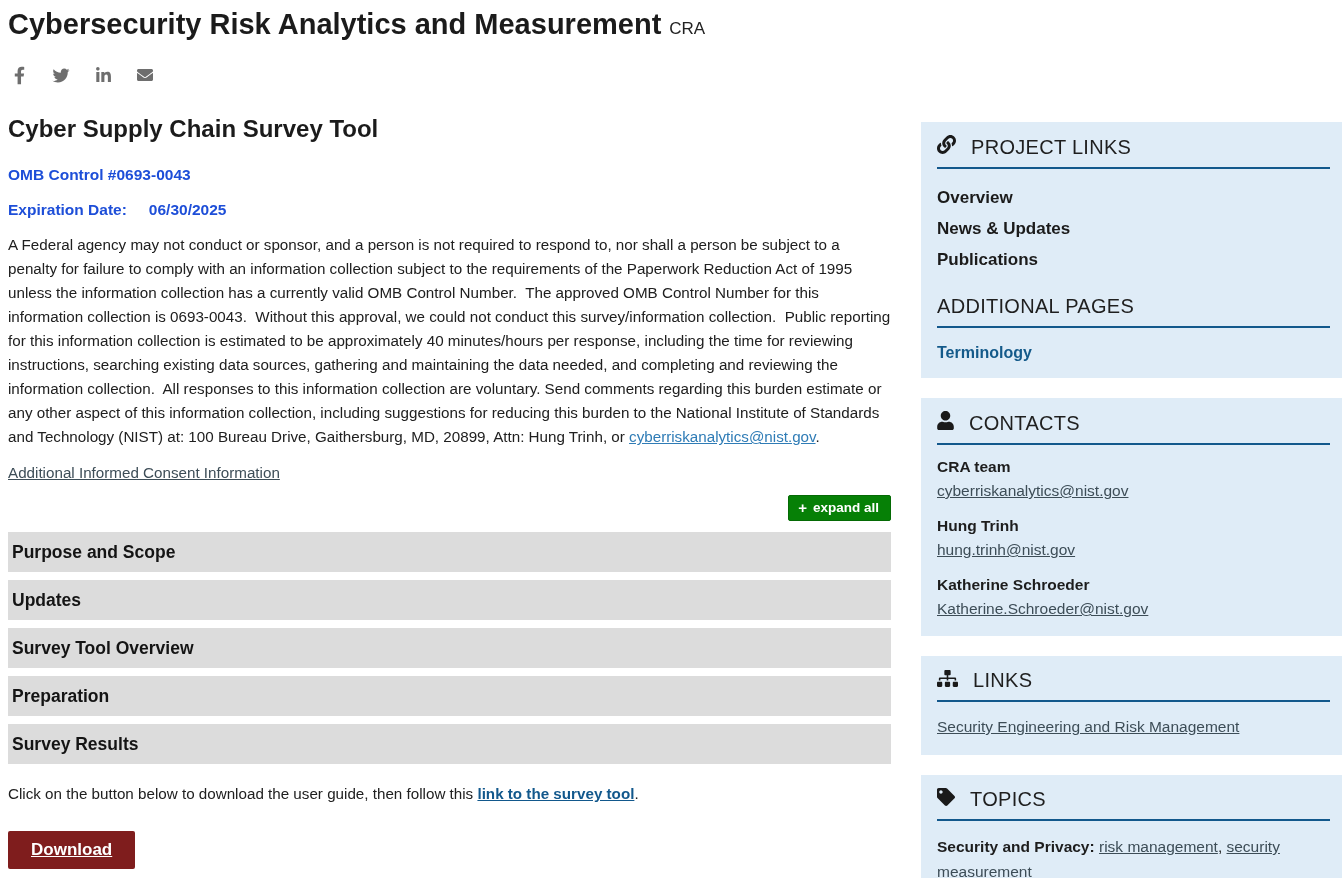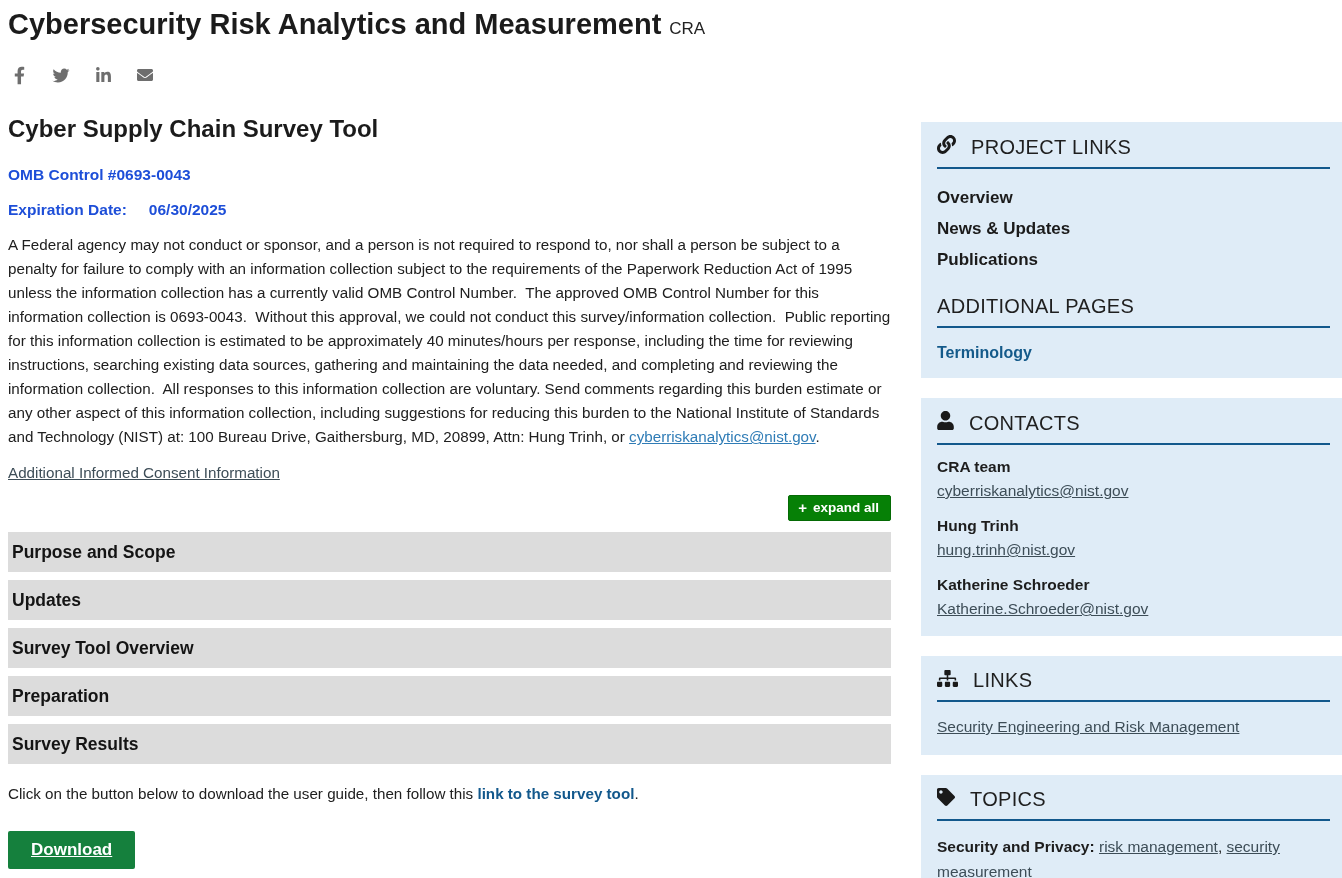--- a/index.html
+++ b/index.html
@@ -29,23 +29,23 @@
     display:inline-flex;align-items:center;gap:6px;background:#068006;border:1px solid #056a05;
     color:#ffffff;font-size:13.5px;font-weight:700;padding:4px 11px 5px 9px;border-radius:2px;line-height:1;
   }
   .expand-btn .plus{font-size:15px;font-weight:700;line-height:1;}
   .accordion-list{margin-top:11px;}
   .accordion-row{
     background:#dcdcdc;height:40px;margin-bottom:8px;display:flex;align-items:center;
     padding-left:4px;font-size:17.5px;font-weight:700;color:#141414;cursor:pointer;
   }
   .instruction{margin-top:21px;font-size:15.2px;color:#202020;}
-  .link-strong{color:#12588c;font-weight:700;}
+  .link-strong{color:#12588c;font-weight:700;text-decoration:underline;}
   .download-btn{
-    display:inline-block;margin-top:13px;background:#15803d;color:#ffffff;
+    display:inline-block;margin-top:13px;background:#7f1d1d;color:#ffffff;
     font-size:17px;font-weight:600;text-decoration:underline;padding:9px 23px;border-radius:2px;border:0;
   }
   
   .sidebar{position:absolute;left:921px;top:122px;width:421px;}
   .side-box{background:#dfecf7;padding:13px 12px 16px 16px;margin-bottom:20px;}
   .side-header{
     display:flex;align-items:center;gap:15px;font-size:20px;letter-spacing:.3px;color:#1f1f1f;
     border-bottom:2px solid #12588c;padding-bottom:8px;margin-bottom:13px;font-weight:400;
   }
   .side-header svg{fill:#1a1a1a;flex:0 0 auto;}

